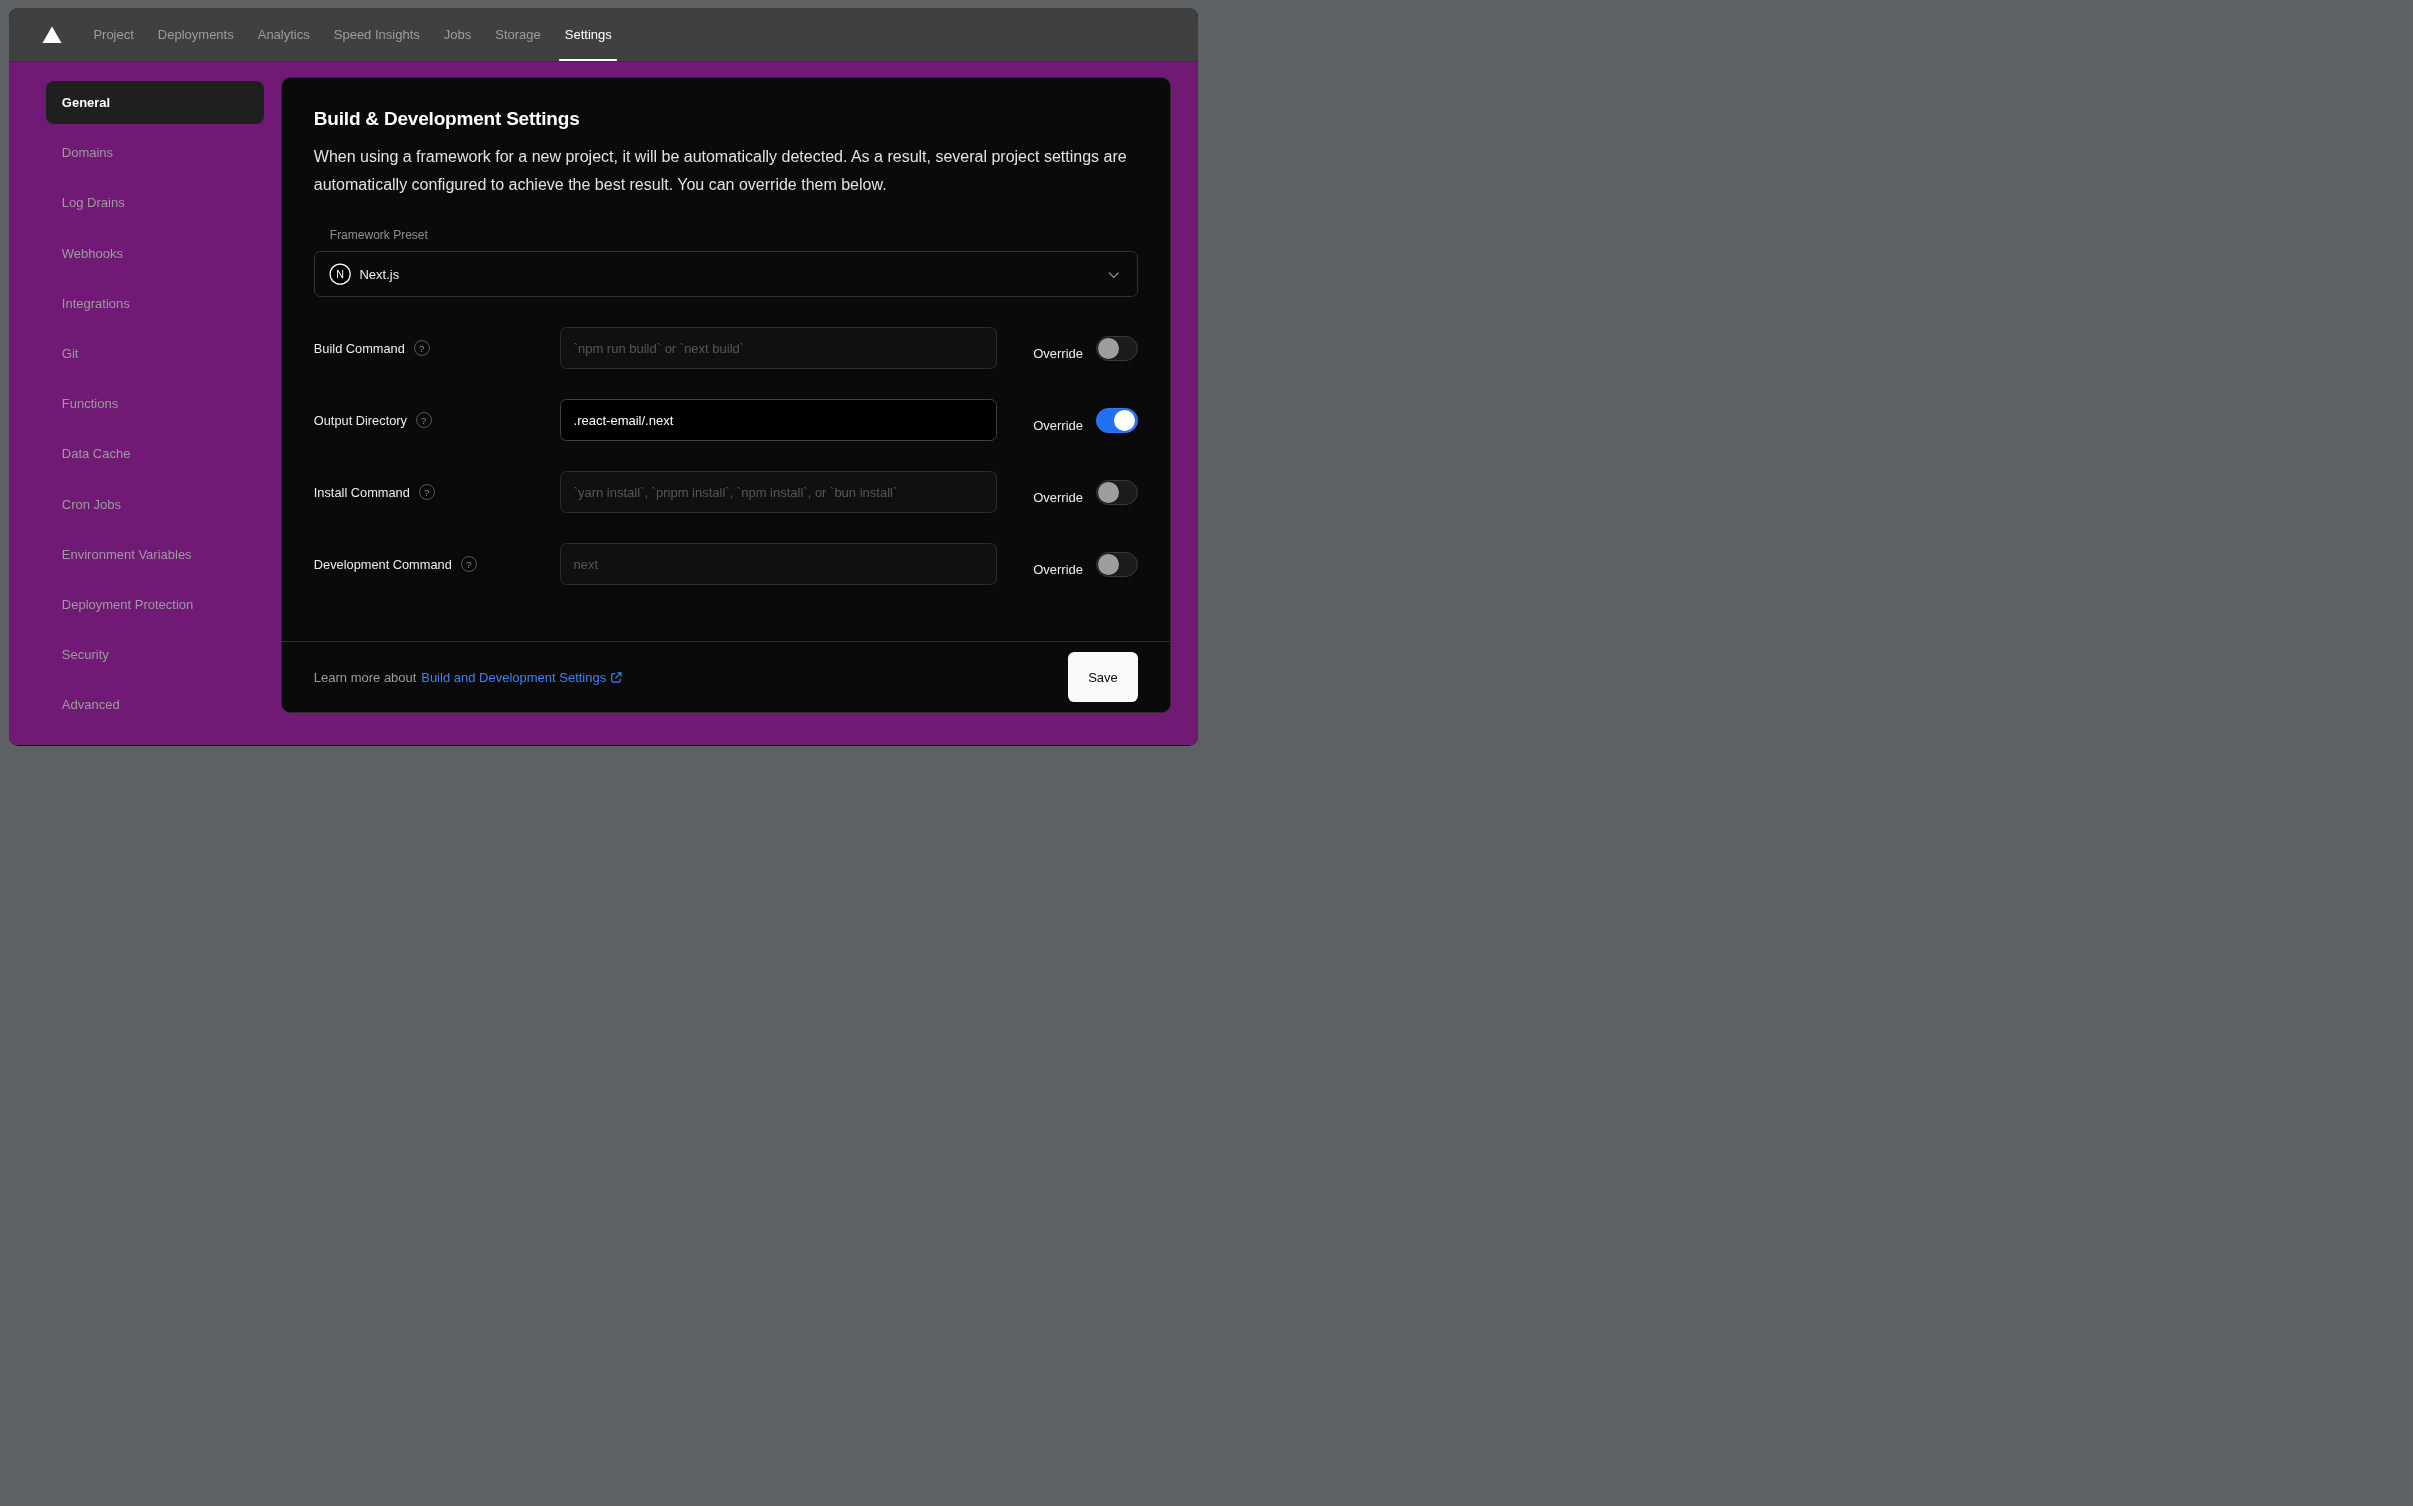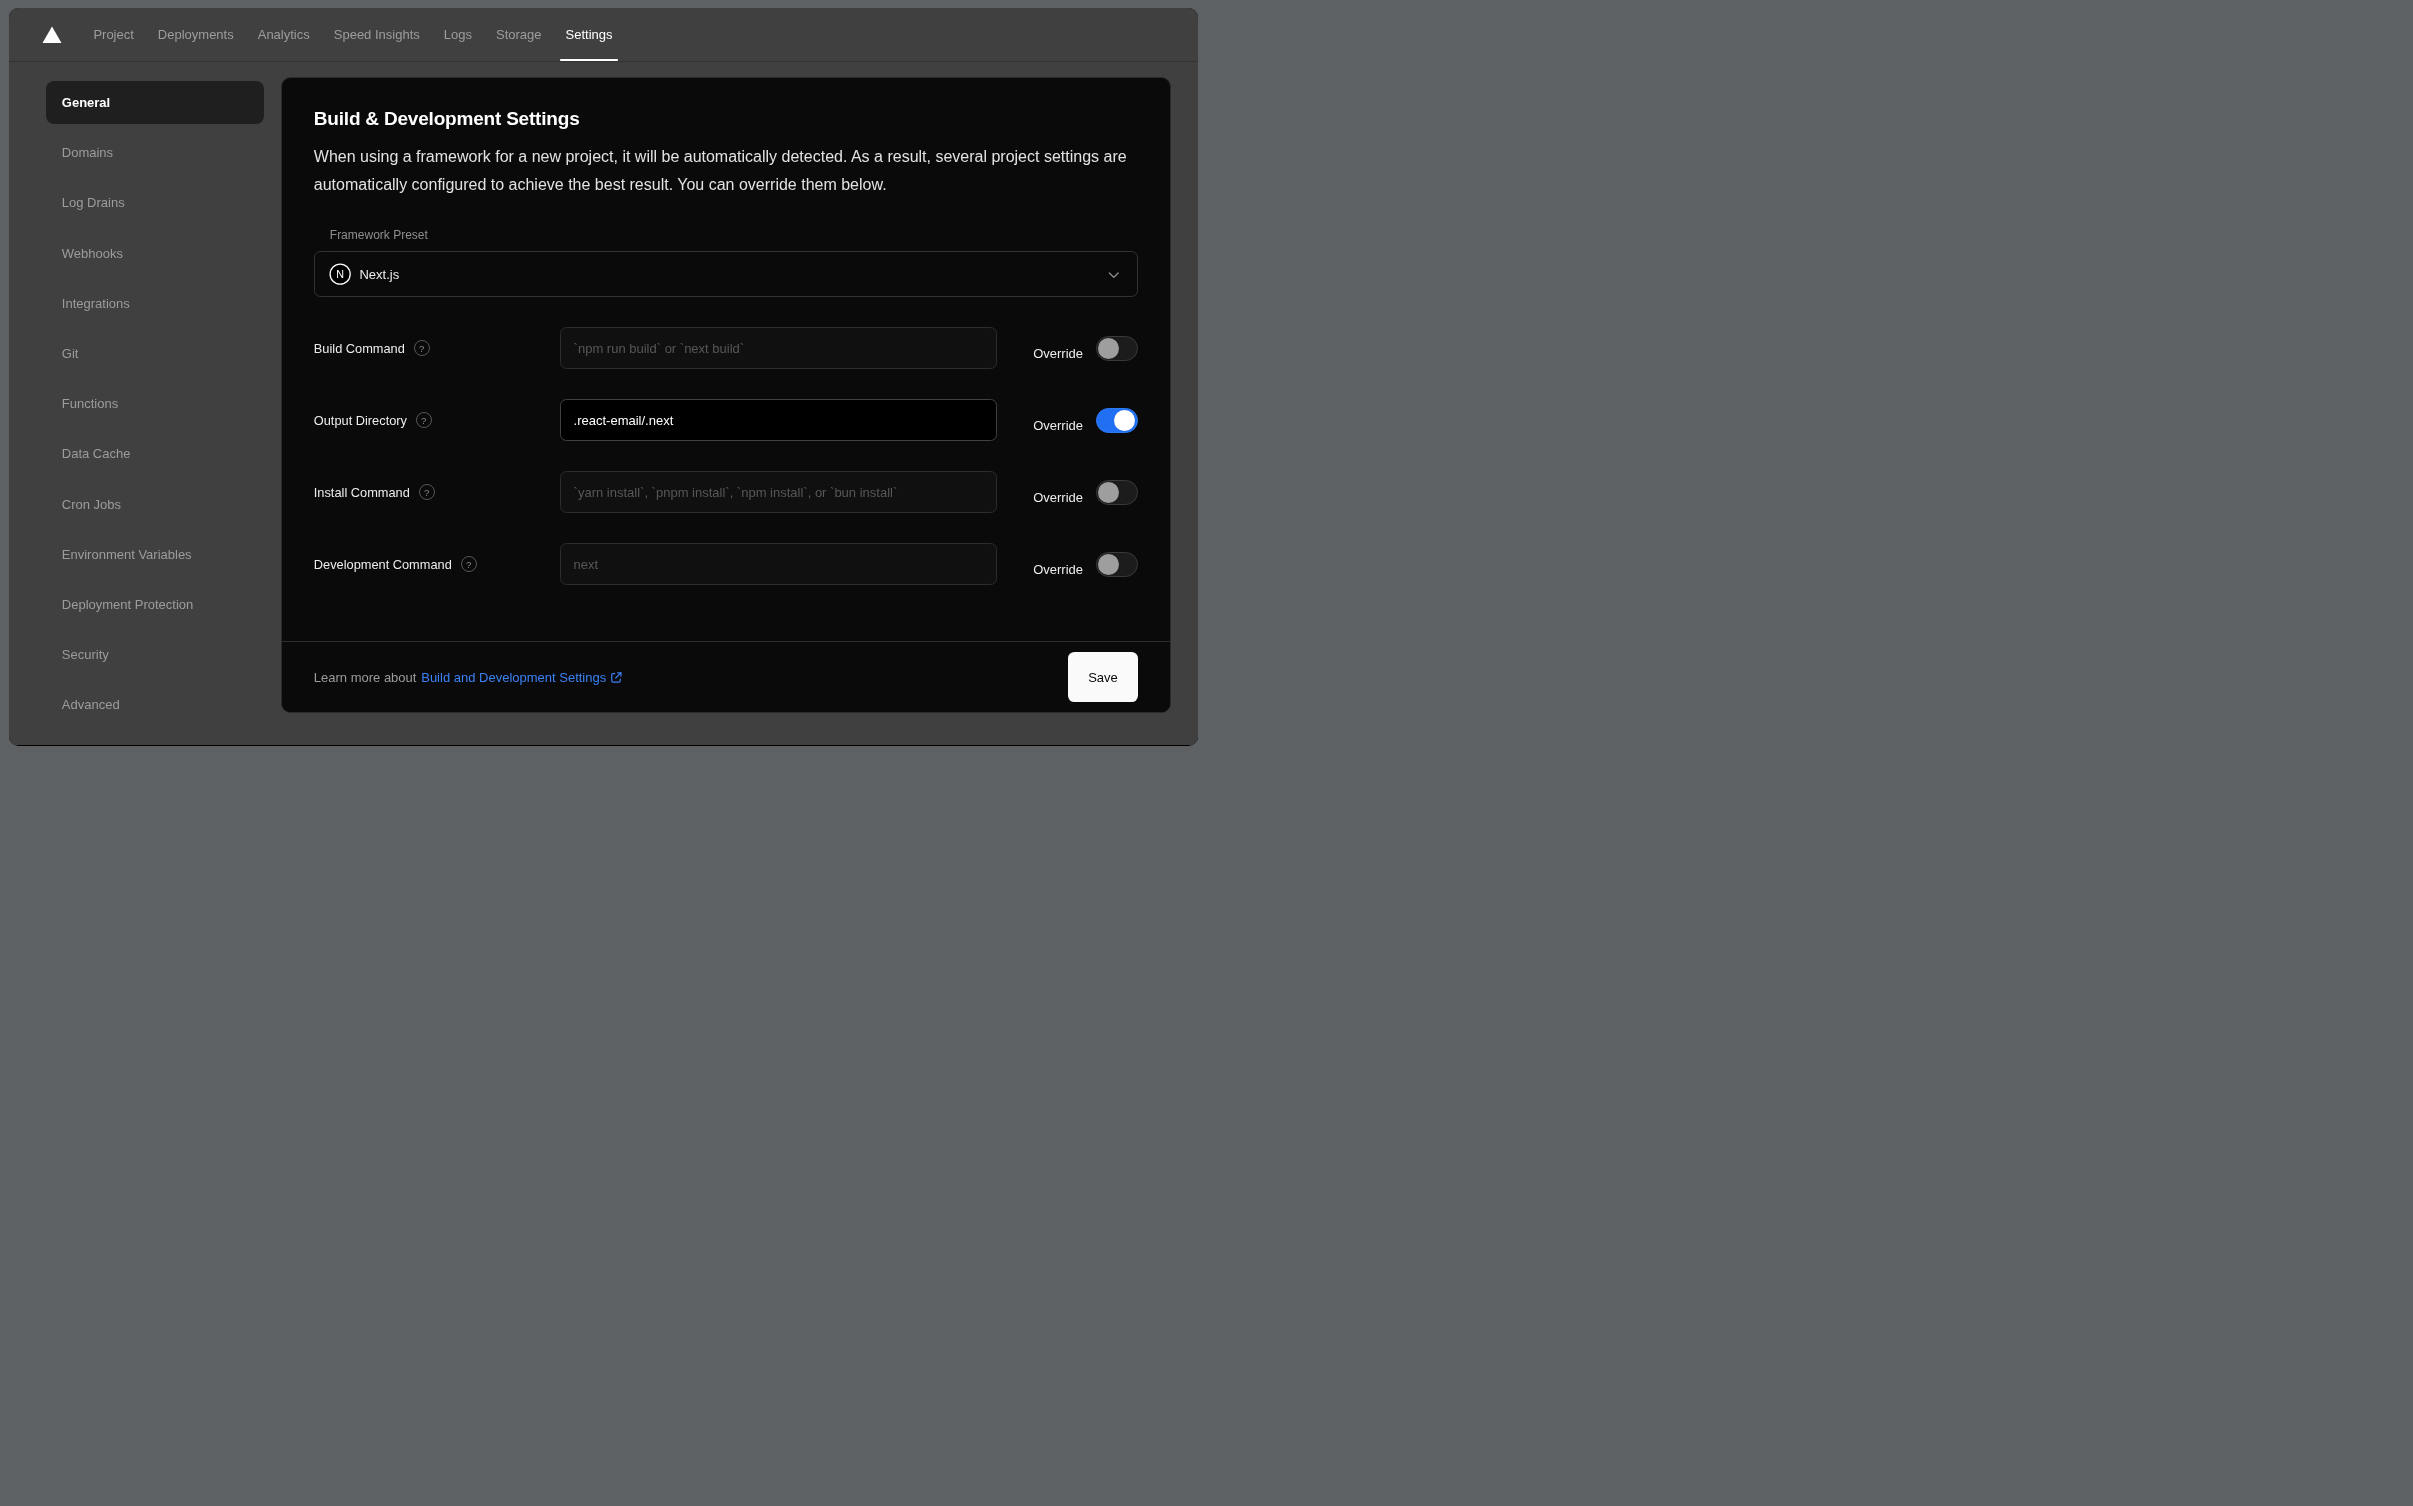--- a/index.html
+++ b/index.html
@@ -24,21 +24,21 @@
   .nav-item {
     position:relative; display:flex; align-items:center;
     padding:0 12px; color:#9c9c9c; font-size:13px; cursor:pointer; white-space:nowrap;
   }
   .nav-item.active { color:#fff; }
   .nav-item.active::after {
     content:""; position:absolute; left:6.4px; right:6.4px; bottom:0; height:2.4px;
     background:#fff; border-radius:0.8px;
   }
   
-  .content { display:flex; height:683px; background:#404040; }
+  .content { display:flex; height:683px; background:#701a75; }
   .sidebar { width:272px; flex:0 0 272px; padding:19px 0 0 37px; }
   .side-item {
     width:218px; height:43px; display:flex; align-items:center;
     padding:0 16px; margin-bottom:7.2px; border-radius:8px;
     color:#9c9c9c; font-size:13px; cursor:pointer;
   }
   .side-item.active { background:#1f1f1f; color:#fff; font-weight:700; }
   .main { flex:1; padding:15px 27px 0 0; }
   
   .card {
@@ -123,21 +123,21 @@
         <div class="nav-item">
           <span>Deployments</span>
         </div>
         <div class="nav-item">
           <span>Analytics</span>
         </div>
         <div class="nav-item">
           <span>Speed Insights</span>
         </div>
         <div class="nav-item">
-          <span>Logs</span>
+          <span>Jobs</span>
         </div>
         <div class="nav-item">
           <span>Storage</span>
         </div>
         <div class="nav-item active">
           <span>Settings</span>
         </div>
       </div>
   </nav>
 

